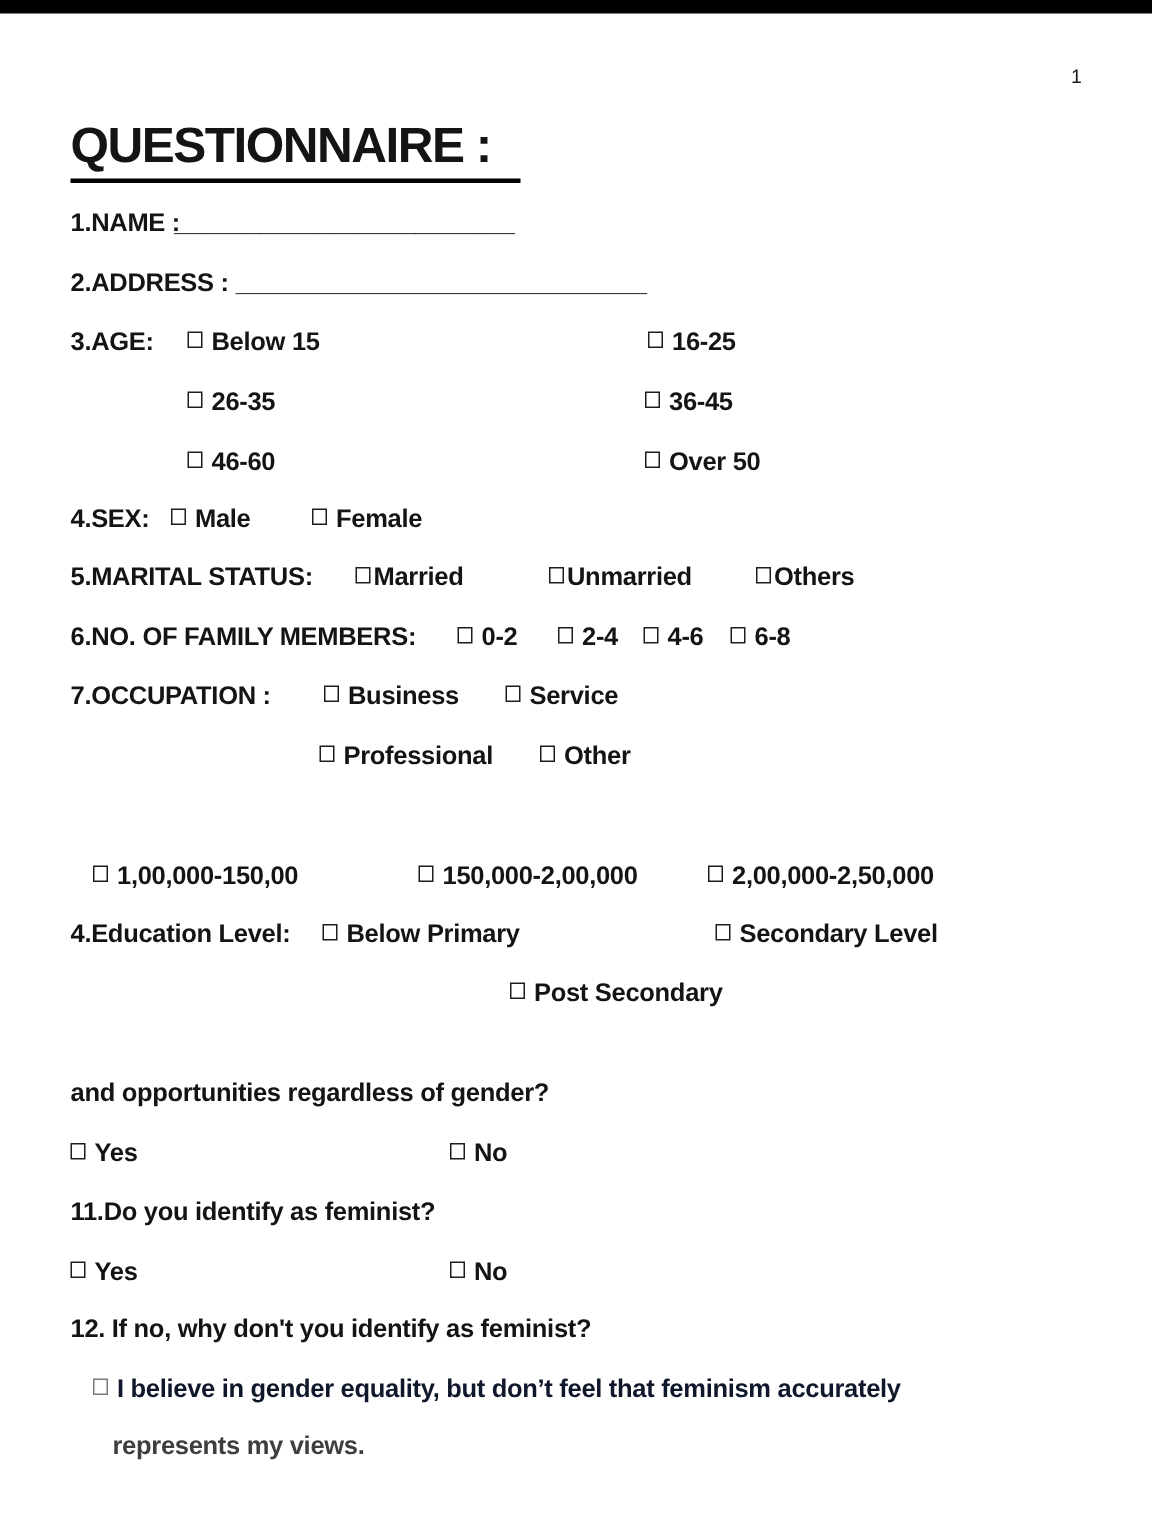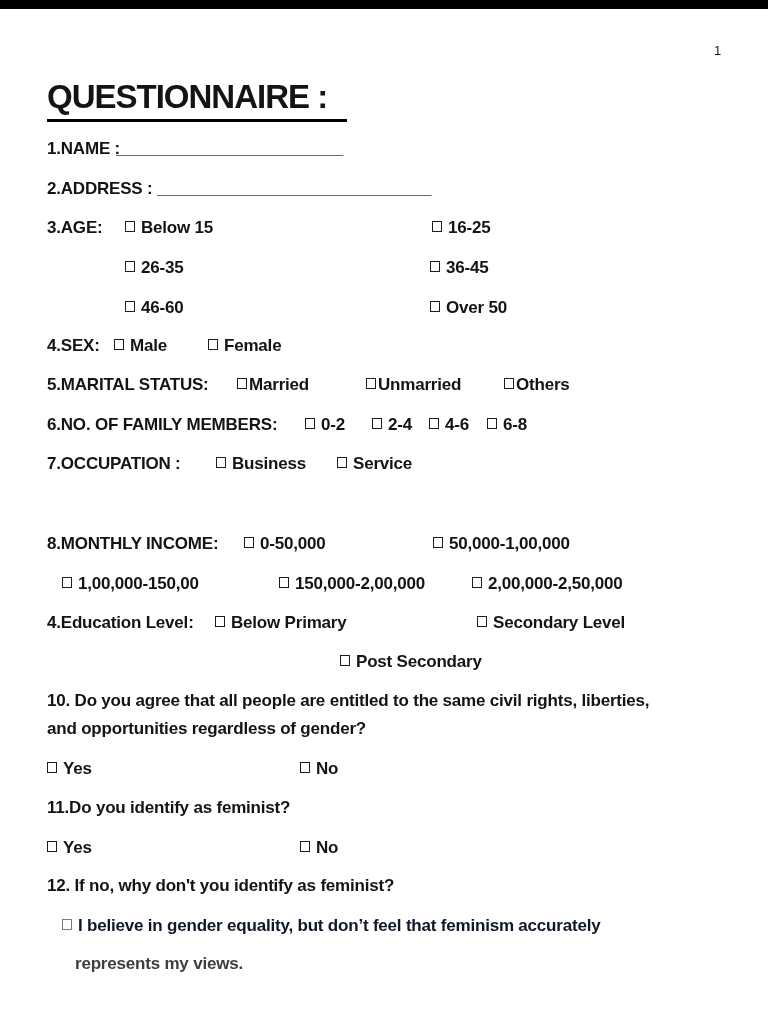--- a/index.html
+++ b/index.html
@@ -91,44 +91,40 @@
     <span class="opt" style="left:372px"><span class="cb"></span><span>2-4</span></span>
     <span class="opt" style="left:429px"><span class="cb"></span><span>4-6</span></span>
     <span class="opt" style="left:487px"><span class="cb"></span><span>6-8</span></span>
   </div>
 
   <div class="ln" style="top:454px">
     <span class="lbl">7.OCCUPATION :</span>
     <span class="opt" style="left:216px"><span class="cb"></span><span>Business</span></span>
     <span class="opt" style="left:337px"><span class="cb"></span><span>Service</span></span>
   </div>
+  <div class="ln" style="top:494px">
+    <span class="opt" style="left:213px"><span class="cb"></span><span>Professional</span></span>
+    <span class="opt" style="left:360px"><span class="cb"></span><span>Other</span></span>
+  </div>
 
-  <div class="ln" style="top:534px">
-    <span class="lbl">8.MONTHLY INCOME:</span>
-    <span class="opt" style="left:244px"><span class="cb"></span><span>0-50,000</span></span>
-    <span class="opt" style="left:433px"><span class="cb"></span><span>50,000-1,00,000</span></span>
-  </div>
   <div class="ln" style="top:574px">
     <span class="opt" style="left:62px"><span class="cb"></span><span>1,00,000-150,00</span></span>
     <span class="opt" style="left:279px"><span class="cb"></span><span>150,000-2,00,000</span></span>
     <span class="opt" style="left:472px"><span class="cb"></span><span>2,00,000-2,50,000</span></span>
   </div>
 
   <div class="ln" style="top:613px">
     <span class="lbl">4.Education Level:</span>
     <span class="opt" style="left:215px"><span class="cb"></span><span>Below Primary</span></span>
     <span class="opt" style="left:477px"><span class="cb"></span><span>Secondary Level</span></span>
   </div>
   <div class="ln" style="top:652px">
     <span class="opt" style="left:340px"><span class="cb"></span><span>Post Secondary</span></span>
   </div>
 
-  <div class="ln" style="top:691px">
-    <span class="lbl">10. Do you agree that all people are entitled to the same civil rights, liberties,</span>
-  </div>
   <div class="ln" style="top:719px">
     <span class="lbl">and opportunities regardless of gender?</span>
   </div>
   <div class="ln" style="top:759px">
     <span class="opt" style="left:47px"><span class="cb"></span><span>Yes</span></span>
     <span class="opt" style="left:300px"><span class="cb"></span><span>No</span></span>
   </div>
 
   <div class="ln" style="top:798px">
     <span class="lbl">11.Do you identify as feminist?</span>

